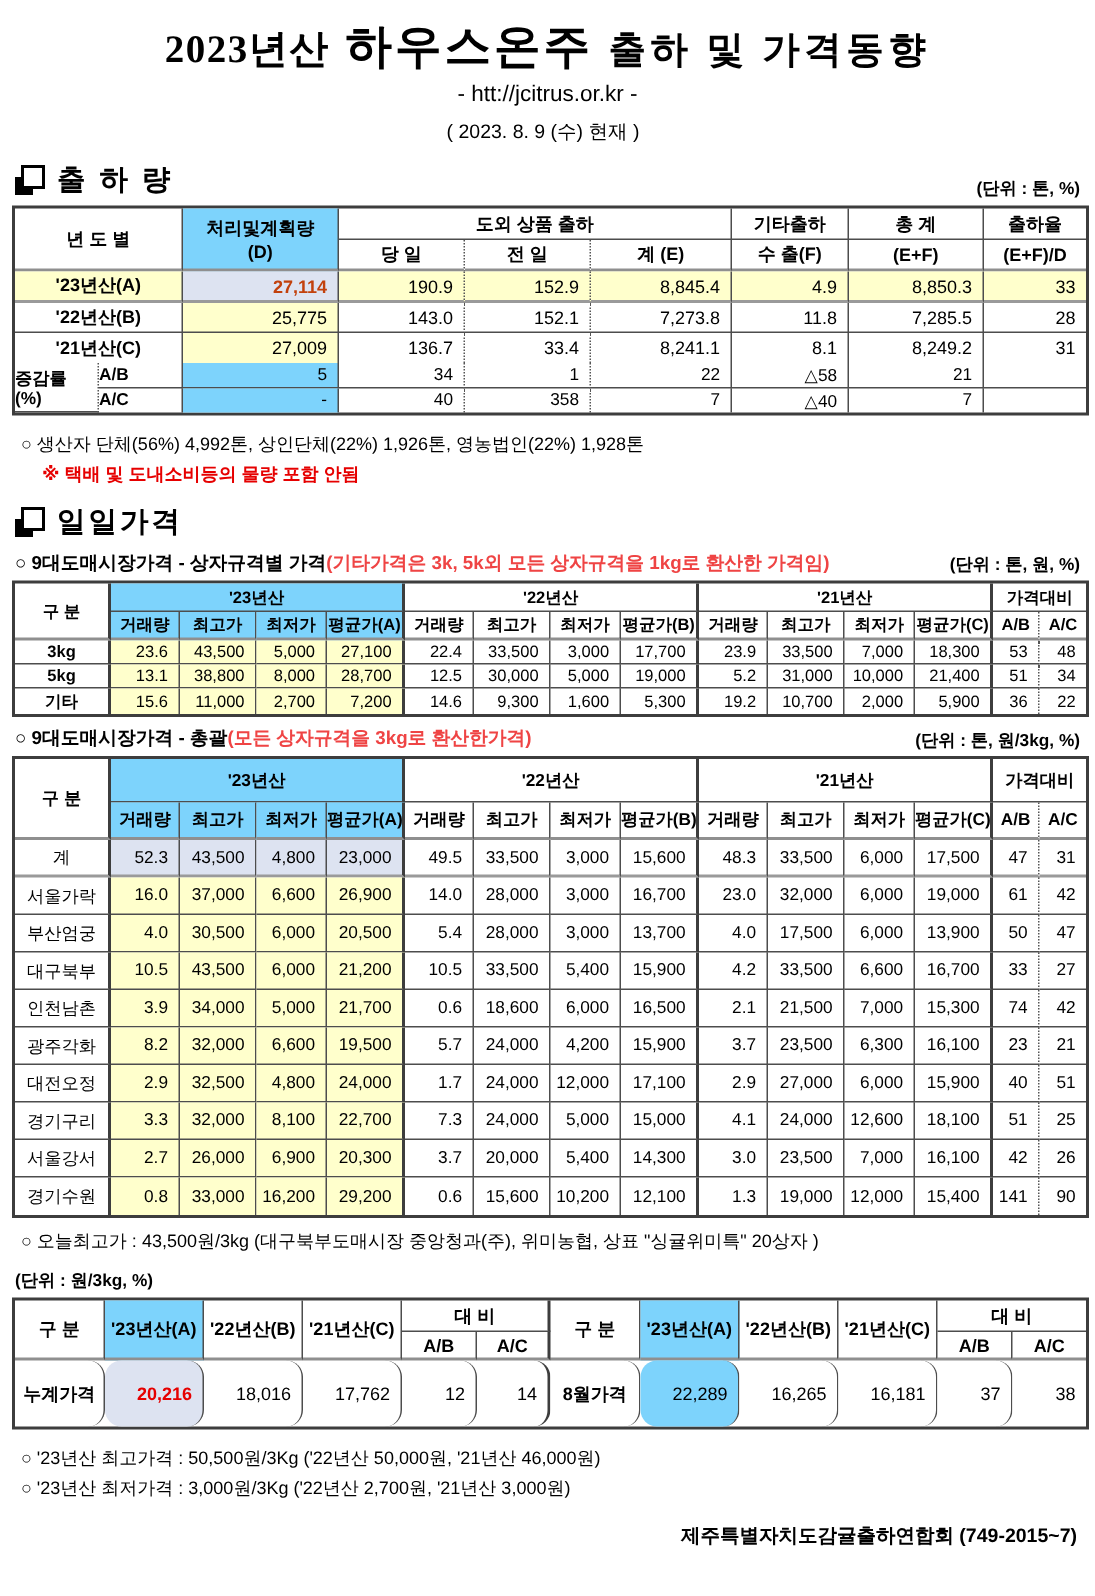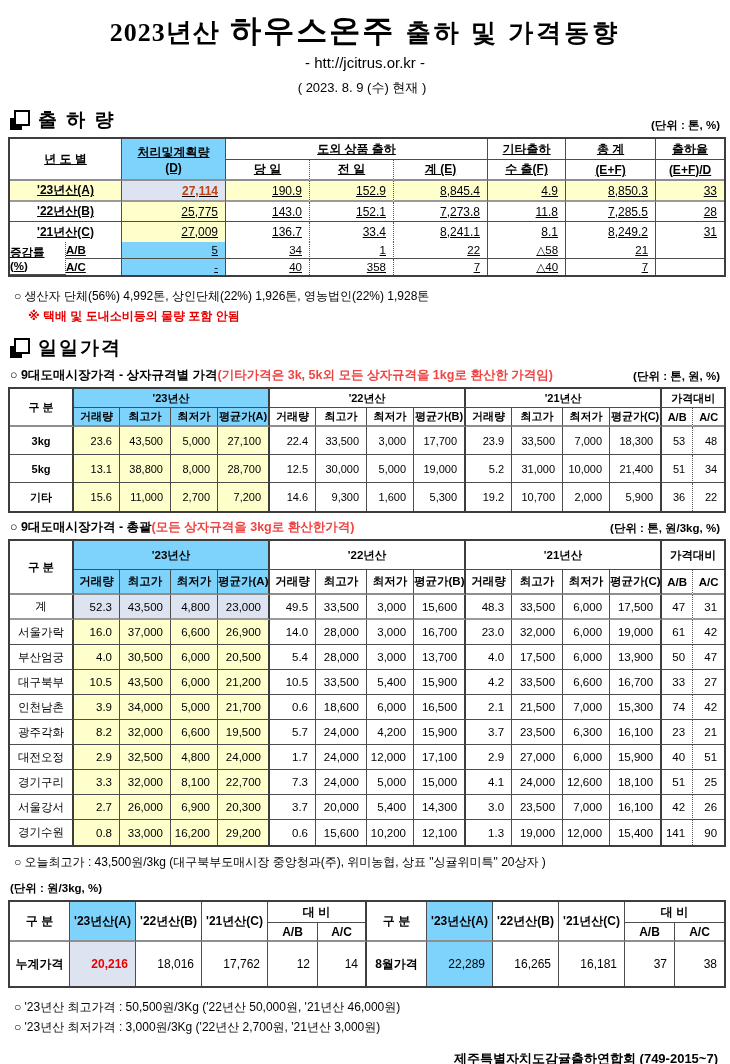--- a/index.html
+++ b/index.html
@@ -34,53 +34,53 @@
   table.rep tr > *:last-child{border-right:none;}
   table.rep tbody tr:last-child td{border-bottom:none;}
   th.hb{border-bottom:2px solid #8f8f8f !important;}
   .grp-r{border-right:2px solid #3d3d3d !important;}
   .dot-r{border-right:1px dotted #555 !important;}
   .yellow{background:#7dd3fc;}
   .lav{background:#dde3f1;}
   .rednum{color:#e60000;font-weight:bold;}
 
   
-  #t1{font-size:12px;text-decoration:underline;}
+  #t1{font-size:12px;}
   #t1 th{height:21px;}
   #t1 tbody#t1-main td{height:20px;}
   #t1 tbody#t1-main td:first-child{text-align:center;font-weight:bold;padding:1px 0;}
   #t1 tbody#t1-main td:nth-child(2){background:#ffffcc;}
   #t1 tbody#t1-main tr:first-child td{background:#ffffcc;}
   #t1 tbody#t1-main tr:first-child td:nth-child(2){background:#dde3f1;color:#c2410c;font-weight:bold;}
   #t1 tbody#t1-main tr:first-child td{border-bottom:2px solid #9a9a9a;}
   #t1 tbody#t1-main td:nth-child(3),#t1 tbody#t1-main td:nth-child(4){border-right:1px dotted #555;}
   #t1 .chg td{height:15px;font-size:11.5px;}
   #t1 .chg .lbl{text-align:left;font-weight:bold;padding:0;}
 
   
-  #t2{font-size:11px;} #t2 th{height:19px;} #t2 tbody td{height:28px;}
+  #t2{font-size:11px;} #t2 th{height:19px;} #t2 tbody td{height:16px;}
   #t3{font-size:11.5px;}
   #t3 thead tr:first-child th{height:29px;} #t3 thead tr:last-child th{height:25px;}
   #t3 tbody td{height:25px;}
   #t2 tbody td:first-child,#t3 tbody td:first-child{text-align:center;font-weight:bold;padding:1px 0;}
   #t3 tbody td:first-child{font-weight:normal;}
   #t2 tbody td:nth-child(1),#t3 tbody td:nth-child(1),
   #t2 tbody td:nth-child(5),#t3 tbody td:nth-child(5),
   #t2 tbody td:nth-child(9),#t3 tbody td:nth-child(9),
   #t2 tbody td:nth-child(13),#t3 tbody td:nth-child(13){border-right:2px solid #3d3d3d;}
   #t2 tbody td:nth-child(14),#t3 tbody td:nth-child(14){border-right:1px dotted #555;}
   #t2 tbody td:nth-child(n+2):nth-child(-n+5),
   #t3 tbody td:nth-child(n+2):nth-child(-n+5){background:#ffffcc;}
   #t3 tbody tr:first-child td:nth-child(n+2):nth-child(-n+5){background:#dde3f1;}
   #t3 tbody tr:first-child td{border-bottom:2px solid #9a9a9a;}
 
   
   #t4{font-size:12px;}
   #t4 thead tr:first-child th{height:21px;} #t4 thead tr:last-child th{height:19px;}
-  #t4 tbody td{height:44px;}
+  #t4 tbody td{height:44px;border-radius:11px;}
   #t4 tbody td.lbl{text-align:center;font-weight:bold;padding:1px 0;}
 
   
   .note{font-size:12px;margin:3px 6px;}
   .note.red{color:#e60000;font-weight:bold;margin-left:20px;}
   .subline{display:flex;justify-content:space-between;align-items:flex-end;margin:6px 2px 3px 2px;}
   .subline .lead{font-size:12.5px;font-weight:bold;}
   .subline .lead .paren{color:#ef4444;}
   .footer{text-align:right;font-size:13px;font-weight:bold;margin:14px 4px 0 0;}
   .gap-s{height:4px;} .gap-m{height:8px;}

